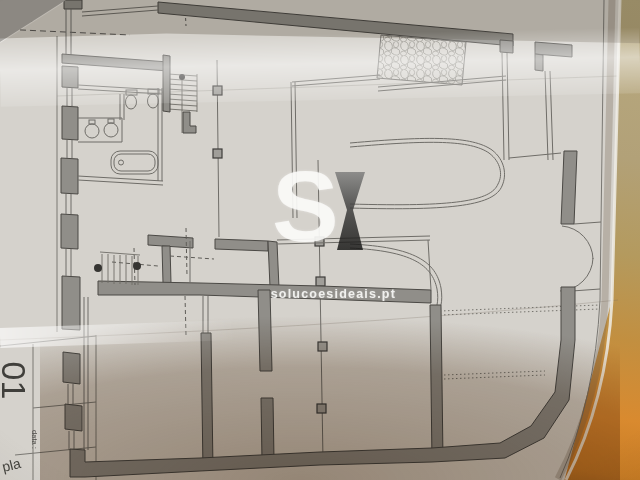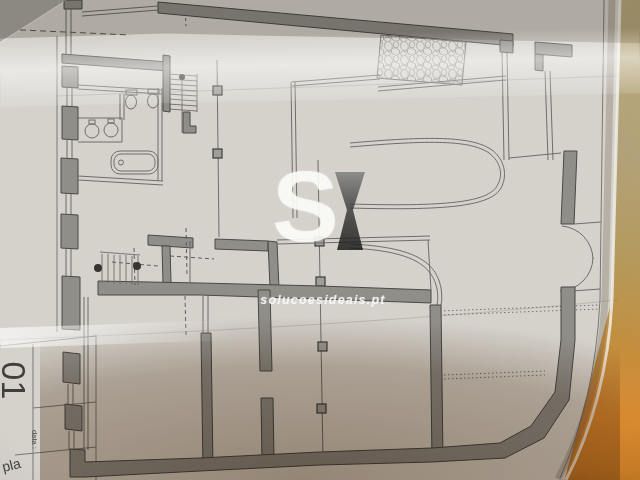--- a/index.html
+++ b/index.html
@@ -43,23 +43,23 @@
   .t-pla span{display:inline-block;font-size:14px;transform:rotate(-14deg);color:#45443f;}
 
   
   .wm{position:absolute;inset:0;pointer-events:none;}
   .wm .s{position:absolute;left:272px;top:156px;font:bold 100px/1 "Liberation Sans",sans-serif;
     color:rgba(250,250,248,.88);text-shadow:0 0 3px rgba(255,255,255,.35);}
   .wm .ishape{position:absolute;left:334px;top:172px;}
   .wm .brand{position:absolute;left:256px;top:254px;width:134px;text-align:center;
     font-weight:bold;font-size:17px;letter-spacing:.5px;color:rgba(253,253,252,.92);
     text-shadow:0 0 2px rgba(255,255,255,.3);}
-  .wm .site{position:absolute;left:250px;top:293px;width:146px;text-align:center;
+  .wm .site{position:absolute;left:250px;top:287px;width:146px;text-align:right;
     font-weight:bold;font-size:12.5px;letter-spacing:1.2px;color:rgba(250,250,248,.88);
-    text-shadow:0 0 2px rgba(255,255,255,.3);font-style:italic;}
+    text-shadow:0 0 2px rgba(255,255,255,.3);}
 </style>
 </head>
 <body>
 
 <div class="scene">
 
   <div class="bg-right"></div>
 
   <svg class="plan" width="640" height="480" viewBox="0 0 640 480">
     <defs>

